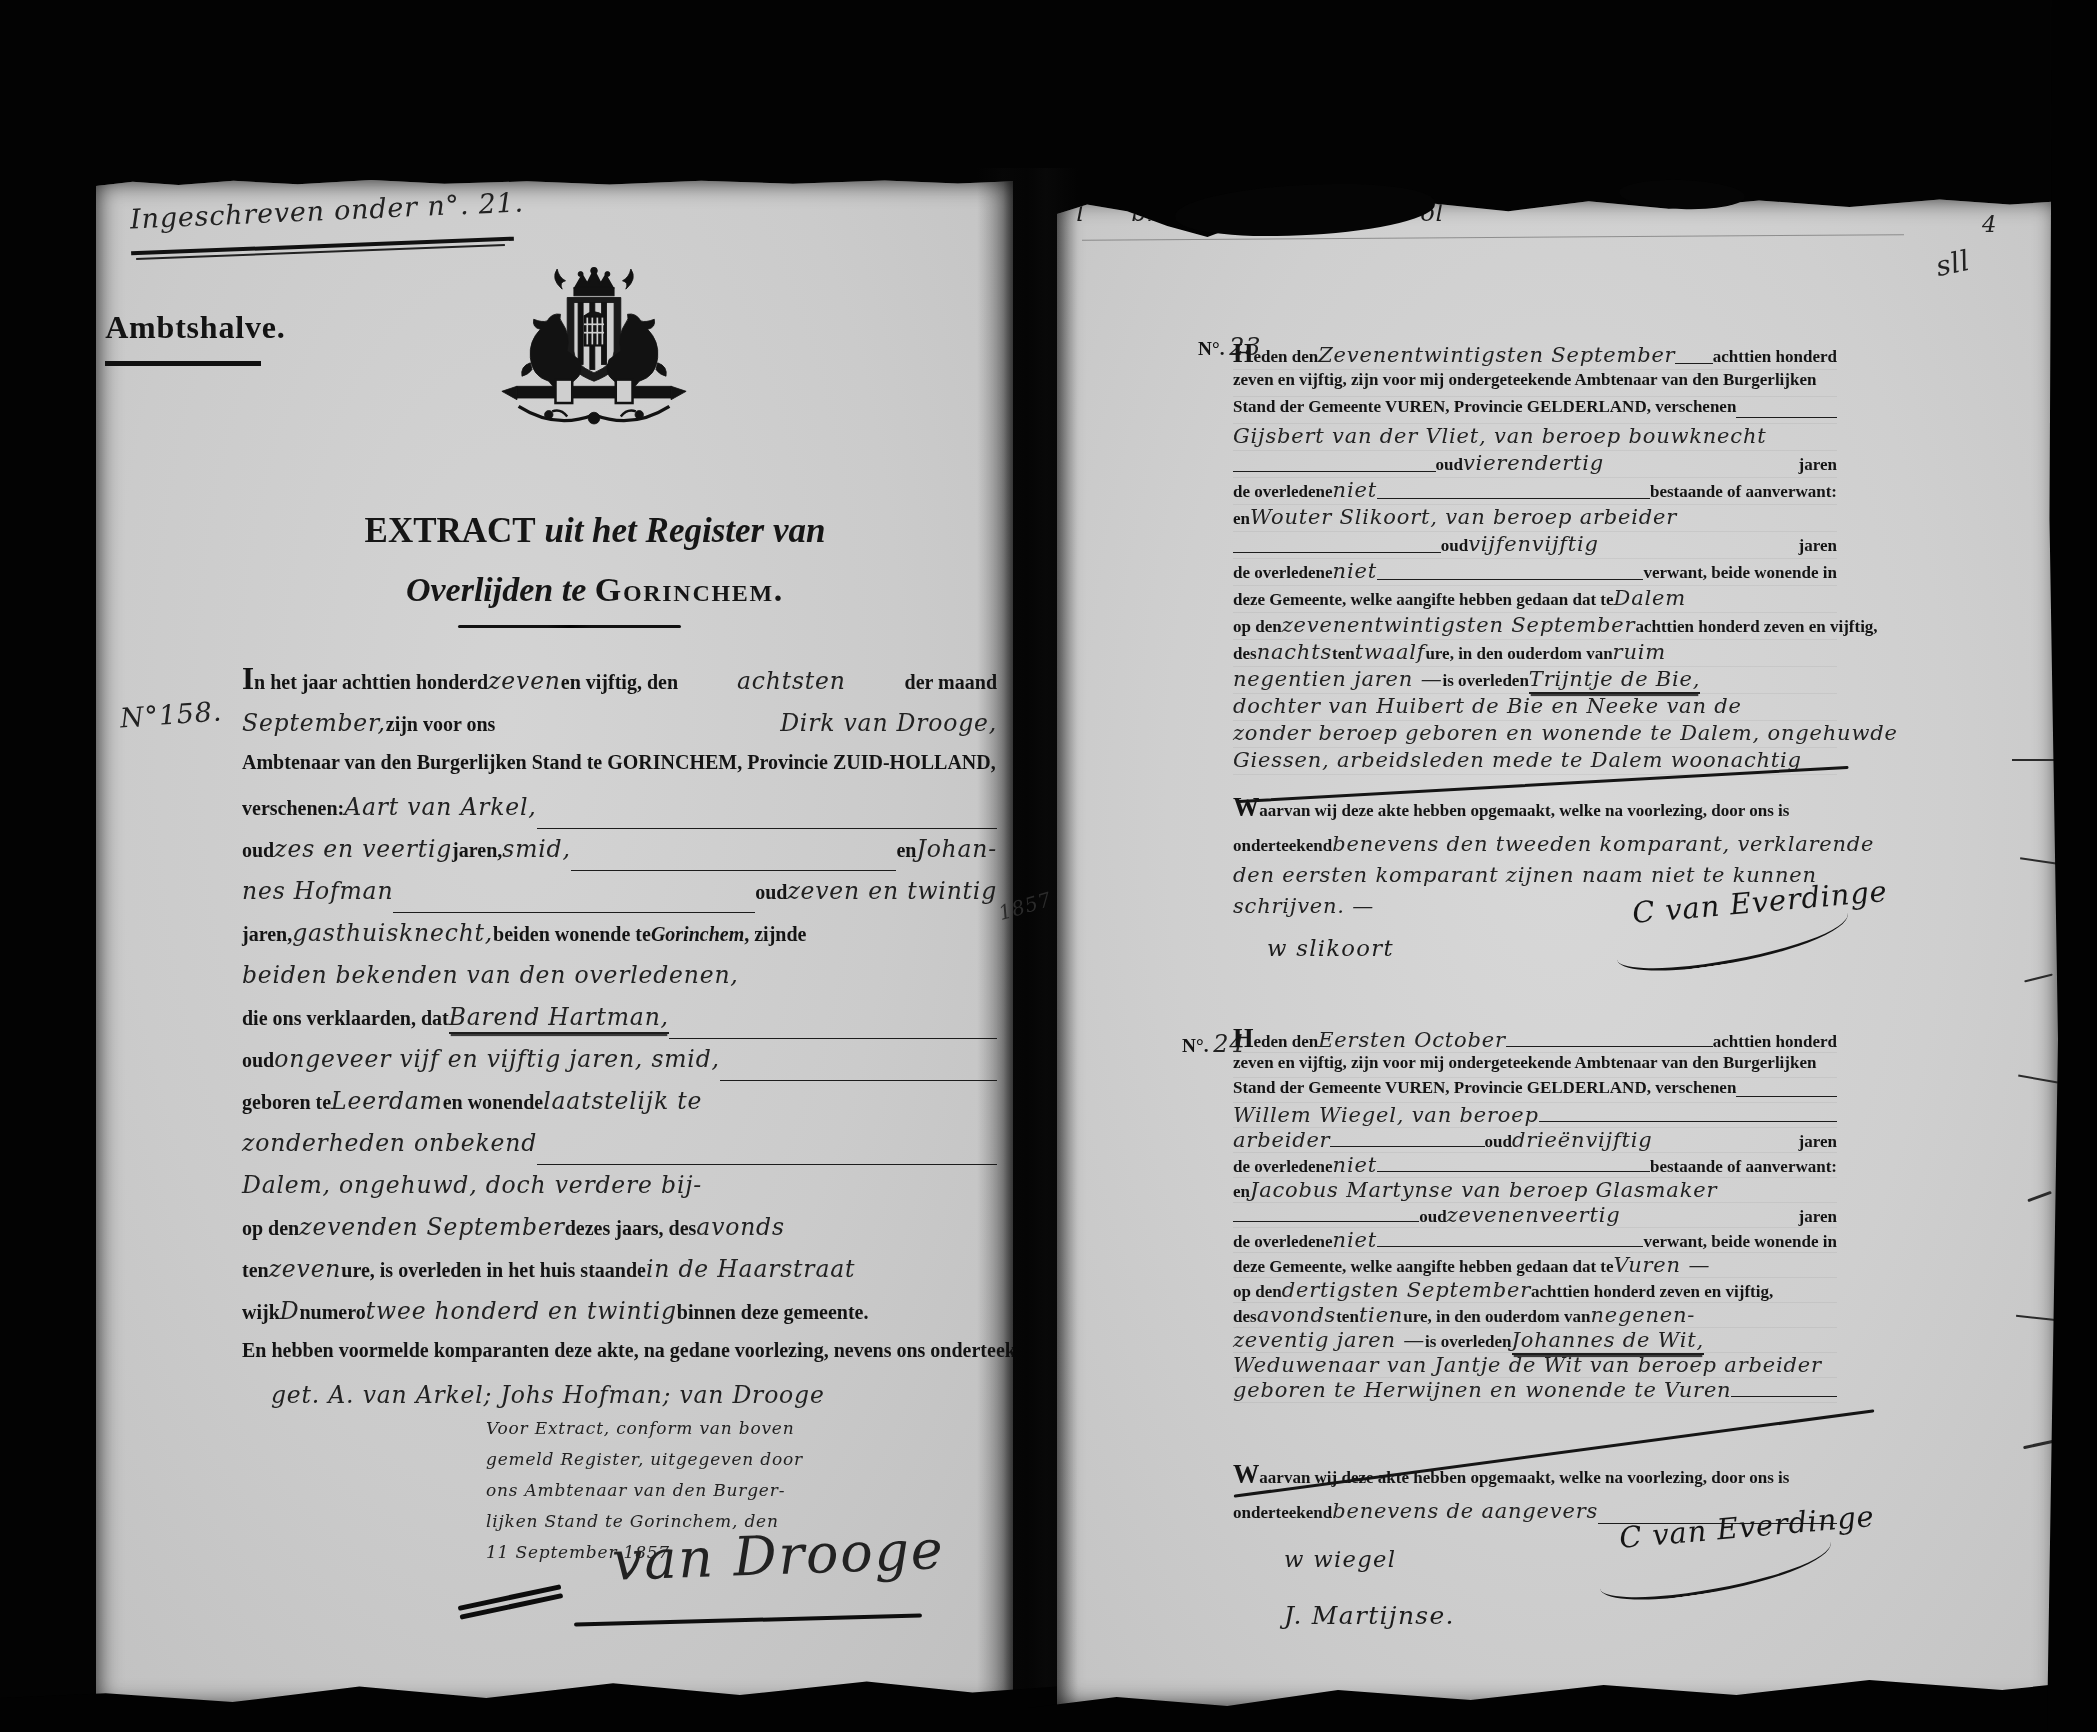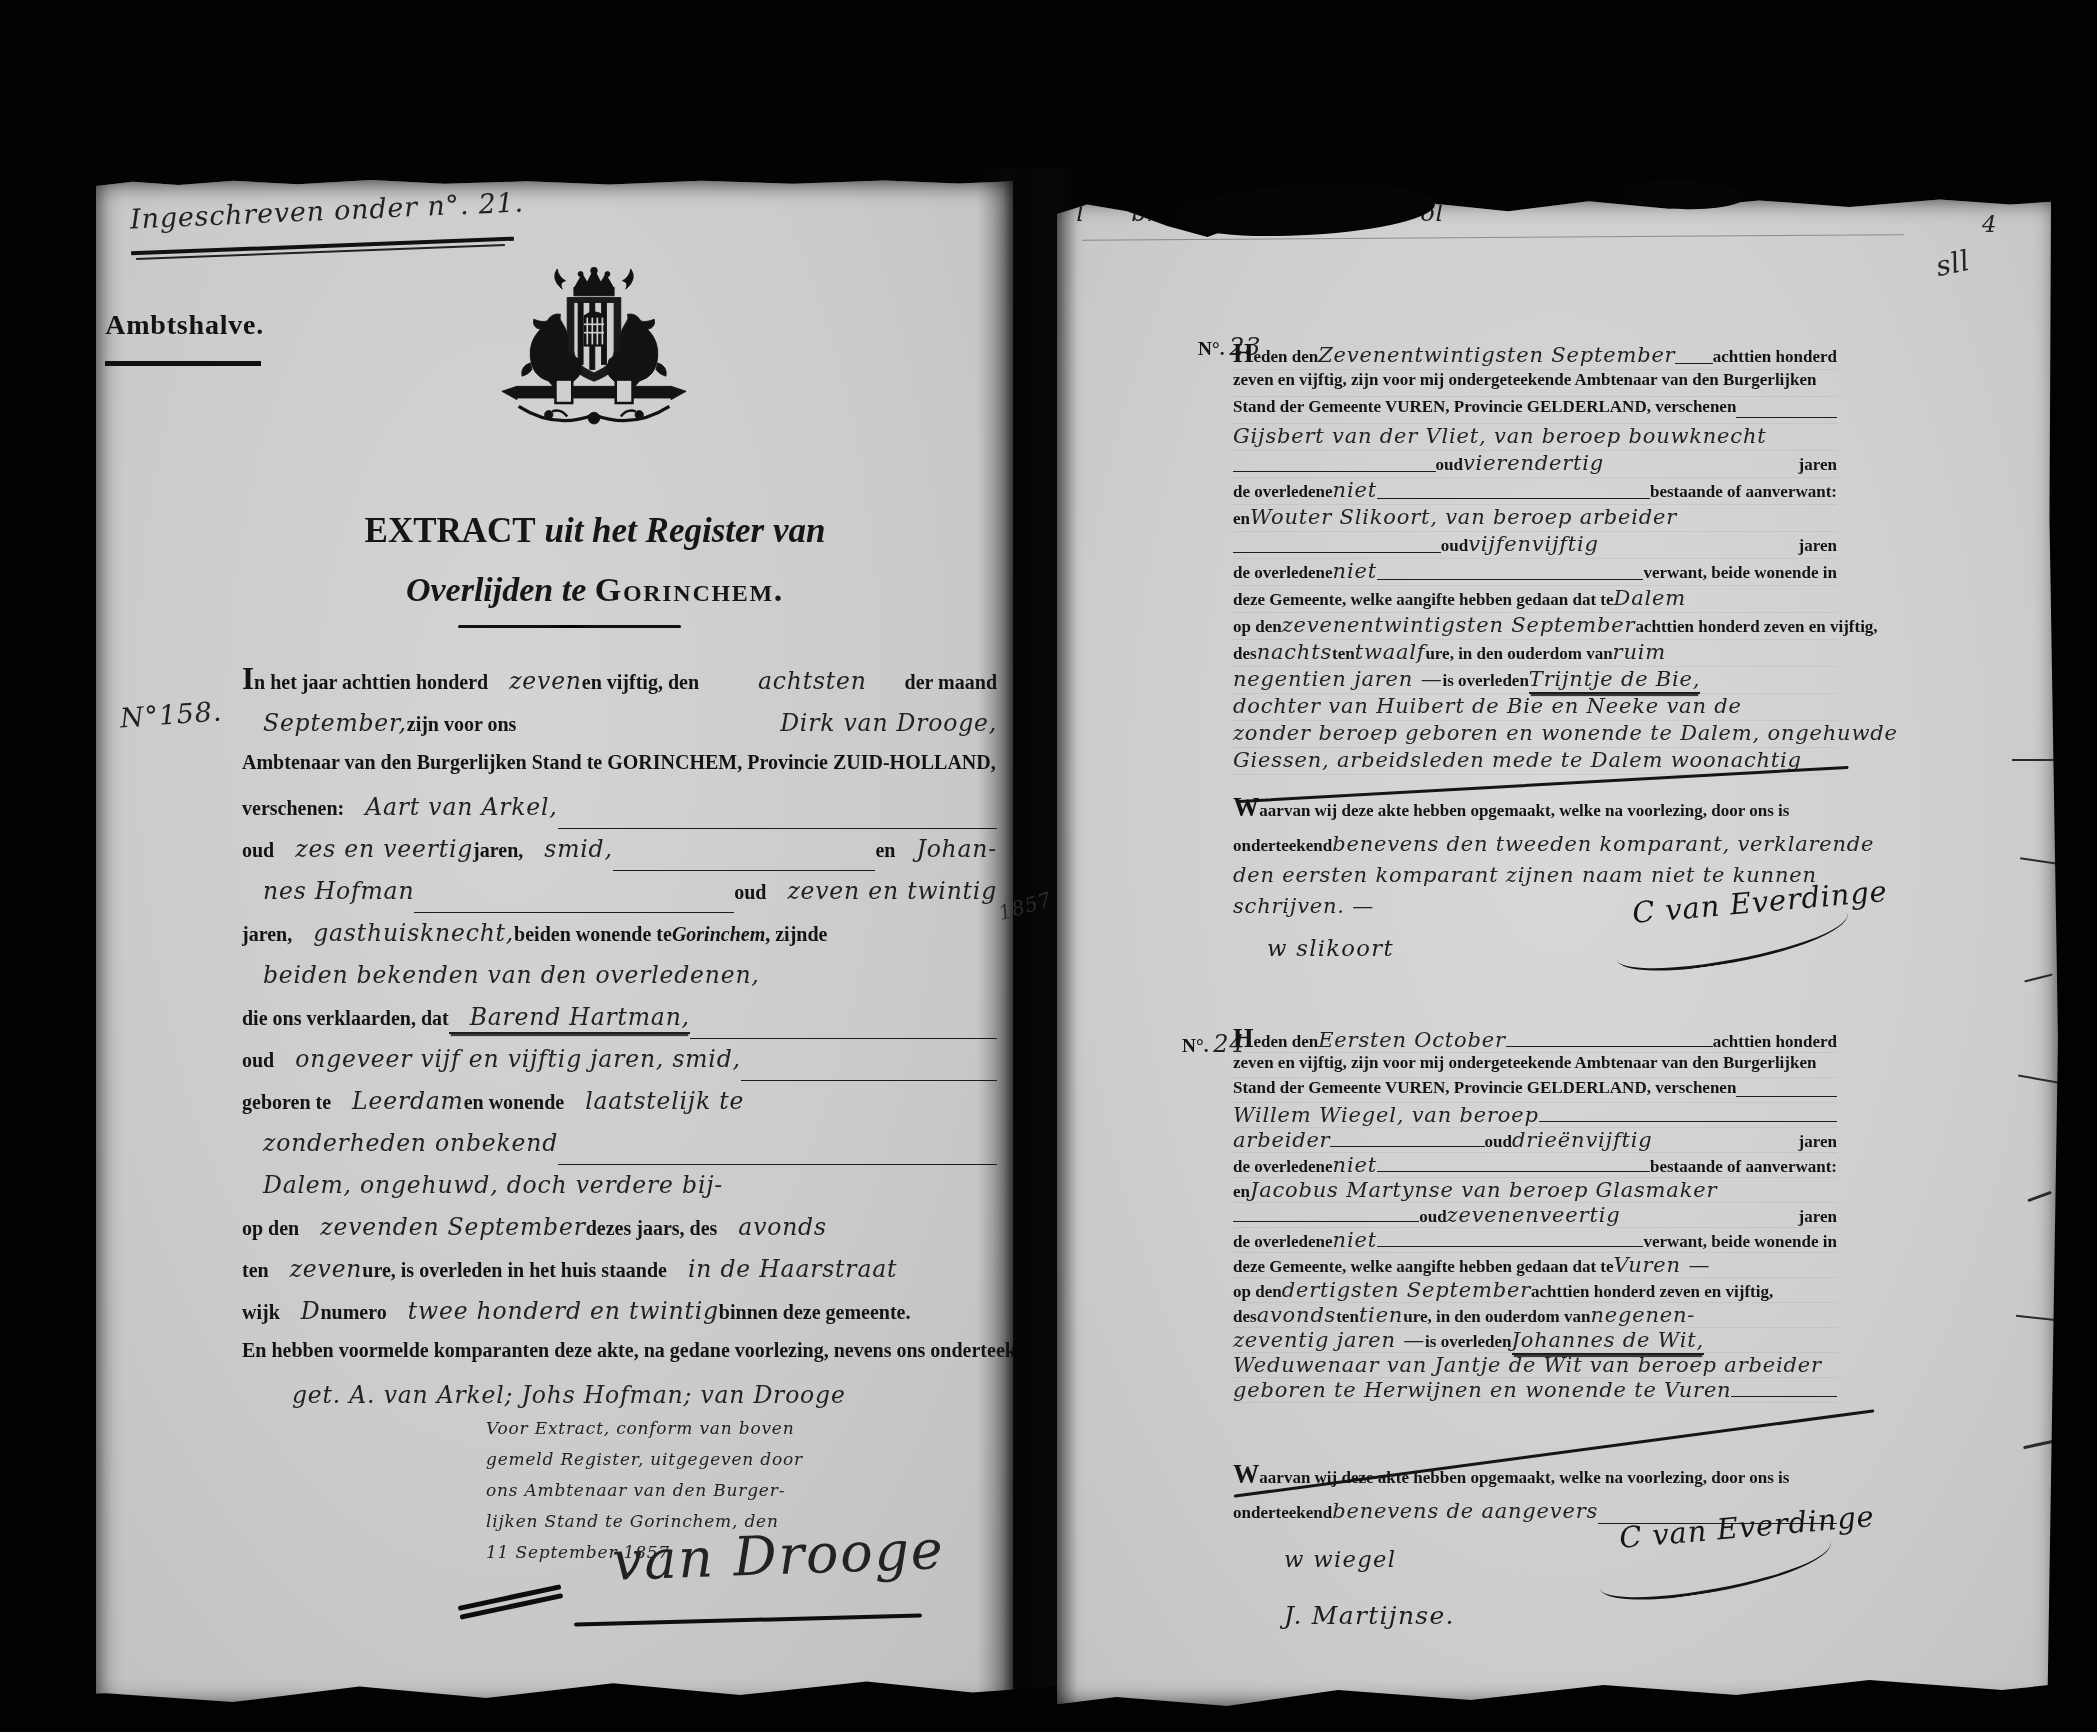--- a/index.html
+++ b/index.html
@@ -31,32 +31,32 @@
   .pc{font-size:1.55em;line-height:0;}
   .h{font-family:"DejaVu Serif",serif;font-style:italic;font-weight:400;color:#222;letter-spacing:0.8px;}
   .hu{border-bottom:2.1px solid #1d1d1d;box-shadow:0 3.8px 0 -1.7px #3a3a3a;padding-bottom:0.8px;}
   .d{flex:1 1 25px;min-width:21px;border-bottom:1.7px solid #1c1c1c;align-self:flex-end;margin-bottom:5.9px;height:4.2px;}
   .sp{flex:1 1 17px;min-width:12.6px;}
   .line{display:flex;align-items:baseline;white-space:nowrap;position:relative;}
   
   .pl-note{position:absolute;left:34px;top:15px;font-size:27px;transform:rotate(-2.5deg);}
   .pl-note-rule{position:absolute;left:35px;top:64px;width:383px;height:3.8px;background:#111;transform:rotate(-2.2deg);}
   .pl-note-rule2{position:absolute;left:40px;top:71px;width:369px;height:1.7px;background:#222;transform:rotate(-2.2deg);}
-  .pl-office{position:absolute;left:9.2px;top:129px;font-size:28px;font-weight:700;letter-spacing:0.8px;}
+  .pl-office{position:absolute;left:9.2px;top:129px;font-size:32px;font-weight:700;letter-spacing:0.8px;}
   .pl-office-rule{position:absolute;left:9.2px;top:181px;width:156px;height:4.6px;background:#101010;}
   .arms{position:absolute;left:372px;top:84px;width:252px;height:201px;}
   .pl-title{position:absolute;left:218px;top:331px;width:562px;text-align:center;font-size:35px;font-weight:700;}
   .pl-title .t2{display:block;margin-top:20px;font-size:34px;}
   .t-city{font-variant:small-caps;letter-spacing:1.7px;}
   .pl-title-rule{position:absolute;left:362px;top:445px;width:223px;height:3.4px;
      background:linear-gradient(90deg,#111 0%,#111 40%,#000 50%,#111 60%,#111 100%);border-radius:1.7px;}
   .pl-actno{position:absolute;left:23.5px;top:519px;font-size:27px;transform:rotate(-4deg);}
   .pl-body{position:absolute;left:146px;top:487px;width:755px;font-size:20px;}
   .pl-body .line{height:42px;}
-  .pl-body .h{font-size:23.5px;padding-left:21px;}
+  .pl-body .h{font-size:23.5px;}
   .pl-closing{position:absolute;left:390px;top:1238px;width:558px;font-size:17px;}
   .pl-closing .hwline{height:31px;white-space:nowrap;}
   .pl-sig{position:absolute;left:516px;top:1344px;font-size:54px;transform:rotate(-2deg);letter-spacing:1.7px;}
   .pl-sig-rule{position:absolute;left:478px;top:1438px;width:348px;height:4.2px;background:#0e0e0e;transform:rotate(-1.5deg);border-radius:2.1px;}
   .pl-dashmark{position:absolute;left:362px;top:1415px;width:105px;height:14.3px;transform:rotate(-12deg);}
   .pl-dashmark .b1,.pl-dashmark .b2{position:absolute;left:0;width:100%;height:4.6px;background:#0d0d0d;border-radius:2.1px;}
   .pl-dashmark .b2{top:9.2px;}
   .gutter-note{position:absolute;left:998px;top:894px;z-index:7;font-size:20px;transform:rotate(-16deg);color:#2b2b2b;}
   
   .pr-topfrag{position:absolute;left:19.3px;top:1.7px;width:487px;font-size:24px;word-spacing:38px;overflow:hidden;height:33px;color:#191919;}

